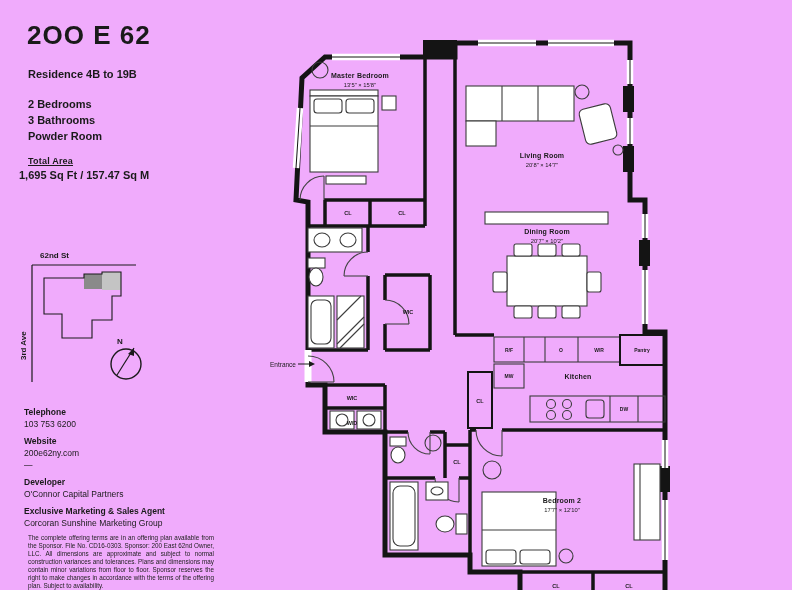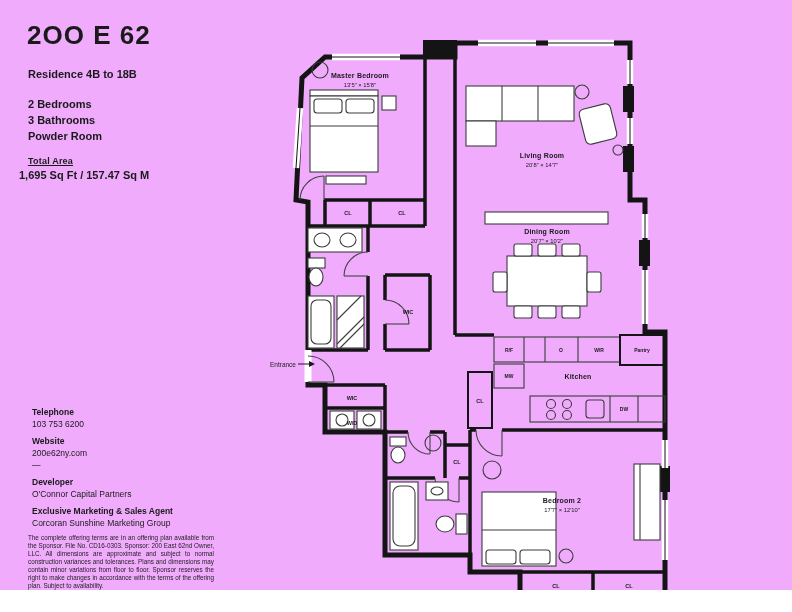--- a/index.html
+++ b/index.html
@@ -5,21 +5,21 @@
   html,body{margin:0;padding:0;background:#fff;}
   .page{position:relative;width:792px;height:590px;background:#f0abfc;overflow:hidden;
         font-family:"Liberation Sans",sans-serif;color:#1a1a1a;}
   .sidebar{position:absolute;left:0;top:0;width:230px;height:612px;}
   .logo{position:absolute;left:27px;top:20px;font-size:26px;font-weight:800;letter-spacing:1px;}
   .res-title{position:absolute;left:28px;top:68px;font-size:11px;font-weight:bold;}
   .features{position:absolute;left:28px;top:96px;font-size:11px;font-weight:bold;line-height:16px;}
   .area-label{position:absolute;left:28px;top:156px;font-size:9px;font-weight:bold;letter-spacing:.2px;text-decoration:underline;}
   .area-value{position:absolute;left:19px;top:169px;font-size:11px;font-weight:bold;}
   .map-wrap{position:absolute;left:18px;top:242px;}
-  .contact{position:absolute;left:32px;top:406px;font-size:8.5px;line-height:12px;}
+  .contact{position:absolute;left:24px;top:406px;font-size:8.5px;line-height:12px;}
   .contact .lbl{font-weight:bold;}
   .contact .gap{height:5px;}
   .disclaimer{position:absolute;left:28px;top:534px;width:186px;font-size:6.3px;line-height:8px;
               text-align:justify;color:#222;}
   .eho{position:absolute;left:28px;top:596px;font-size:6.6px;font-weight:bold;}
   .plan{position:absolute;left:230px;top:0;}
   svg{font-family:"Liberation Sans",sans-serif;}
   svg text{fill:#1a1a1a;}
   .room-name{font-size:7px;font-weight:bold;letter-spacing:.2px;}
   .room-dims{font-size:5.8px;}
@@ -37,29 +37,48 @@
   .win{stroke:#141414;stroke-width:1;}
   .col{fill:#141414;}
 </style>
 </head>
 <body>
 
 <div class="page">
 
   <div class="sidebar">
     <div class="logo">2OO E 62</div>
-    <div class="res-title">Residence 4B to 18B</div>
+    <div class="res-title">Residence 4B to 19B</div>
     <div class="features">
       <div>2 Bedrooms</div>
       <div>3 Bathrooms</div>
       <div>Powder Room</div>
     </div>
     <div class="area-label">Total Area</div>
     <div class="area-value">1,695 Sq Ft / 157.47 Sq M</div>
 
+    <div class="map-wrap">
+      <svg width="200" height="152" viewBox="0 0 200 152">
+        <text class="map-street" x="22" y="16">62nd St</text>
+        <line x1="14" y1="23" x2="118" y2="23" stroke="#1a1a1a" stroke-width="1.2"></line>
+        <line x1="14" y1="23" x2="14" y2="140" stroke="#1a1a1a" stroke-width="1.2"></line>
+        <text class="map-street" x="8" y="118" transform="rotate(-90 8 118)">3rd Ave</text>
+        <g>
+          <rect x="66" y="32" width="18" height="15" fill="#8a8a8a"></rect>
+          <rect x="84" y="30" width="19" height="18" fill="#c4c4c4"></rect>
+          <path d="M26,36 L66,36 L66,32 L84,32 L84,30 L103,30 L103,54 L94,54 L94,78 L74,78 L74,96 L44,96 L44,72 L26,72 Z" fill="none" stroke="#1a1a1a" stroke-width="1.1"></path>
+        </g>
+        <g>
+          <text class="map-street" x="99" y="102">N</text>
+          <circle cx="108" cy="122" r="15" fill="none" stroke="#1a1a1a" stroke-width="1.4"></circle>
+          <line x1="99" y1="133" x2="116" y2="106" stroke="#1a1a1a" stroke-width="1.2"></line>
+          <polygon points="116,106 110,112 116,114" fill="#1a1a1a"></polygon>
+        </g>
+      </svg>
+    </div>
 
     <div class="contact">
       <div class="lbl">Telephone</div>
       <div>103 753 6200</div>
       <div class="gap"></div>
       <div class="lbl">Website</div>
       <div>200e62ny.com</div>
       <div>—</div>
       <div class="gap"></div>
       <div class="lbl">Developer</div>

